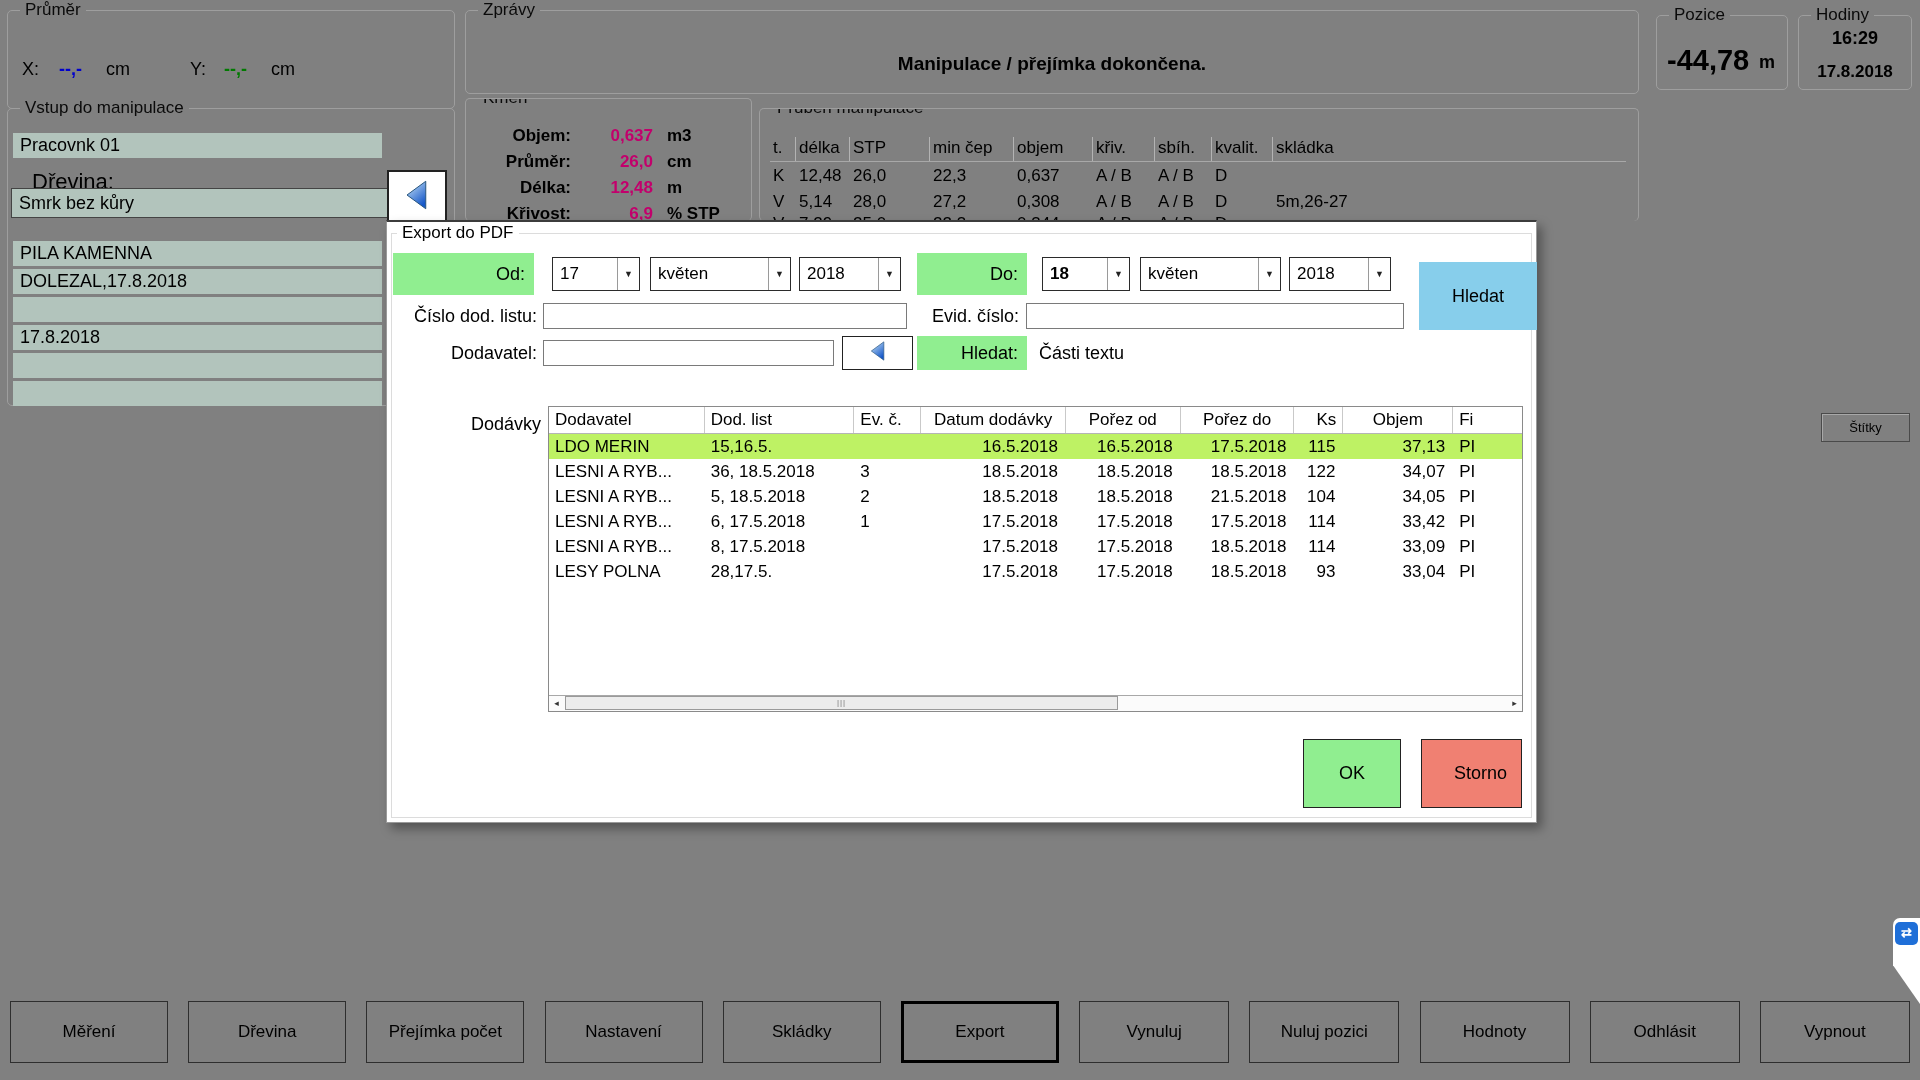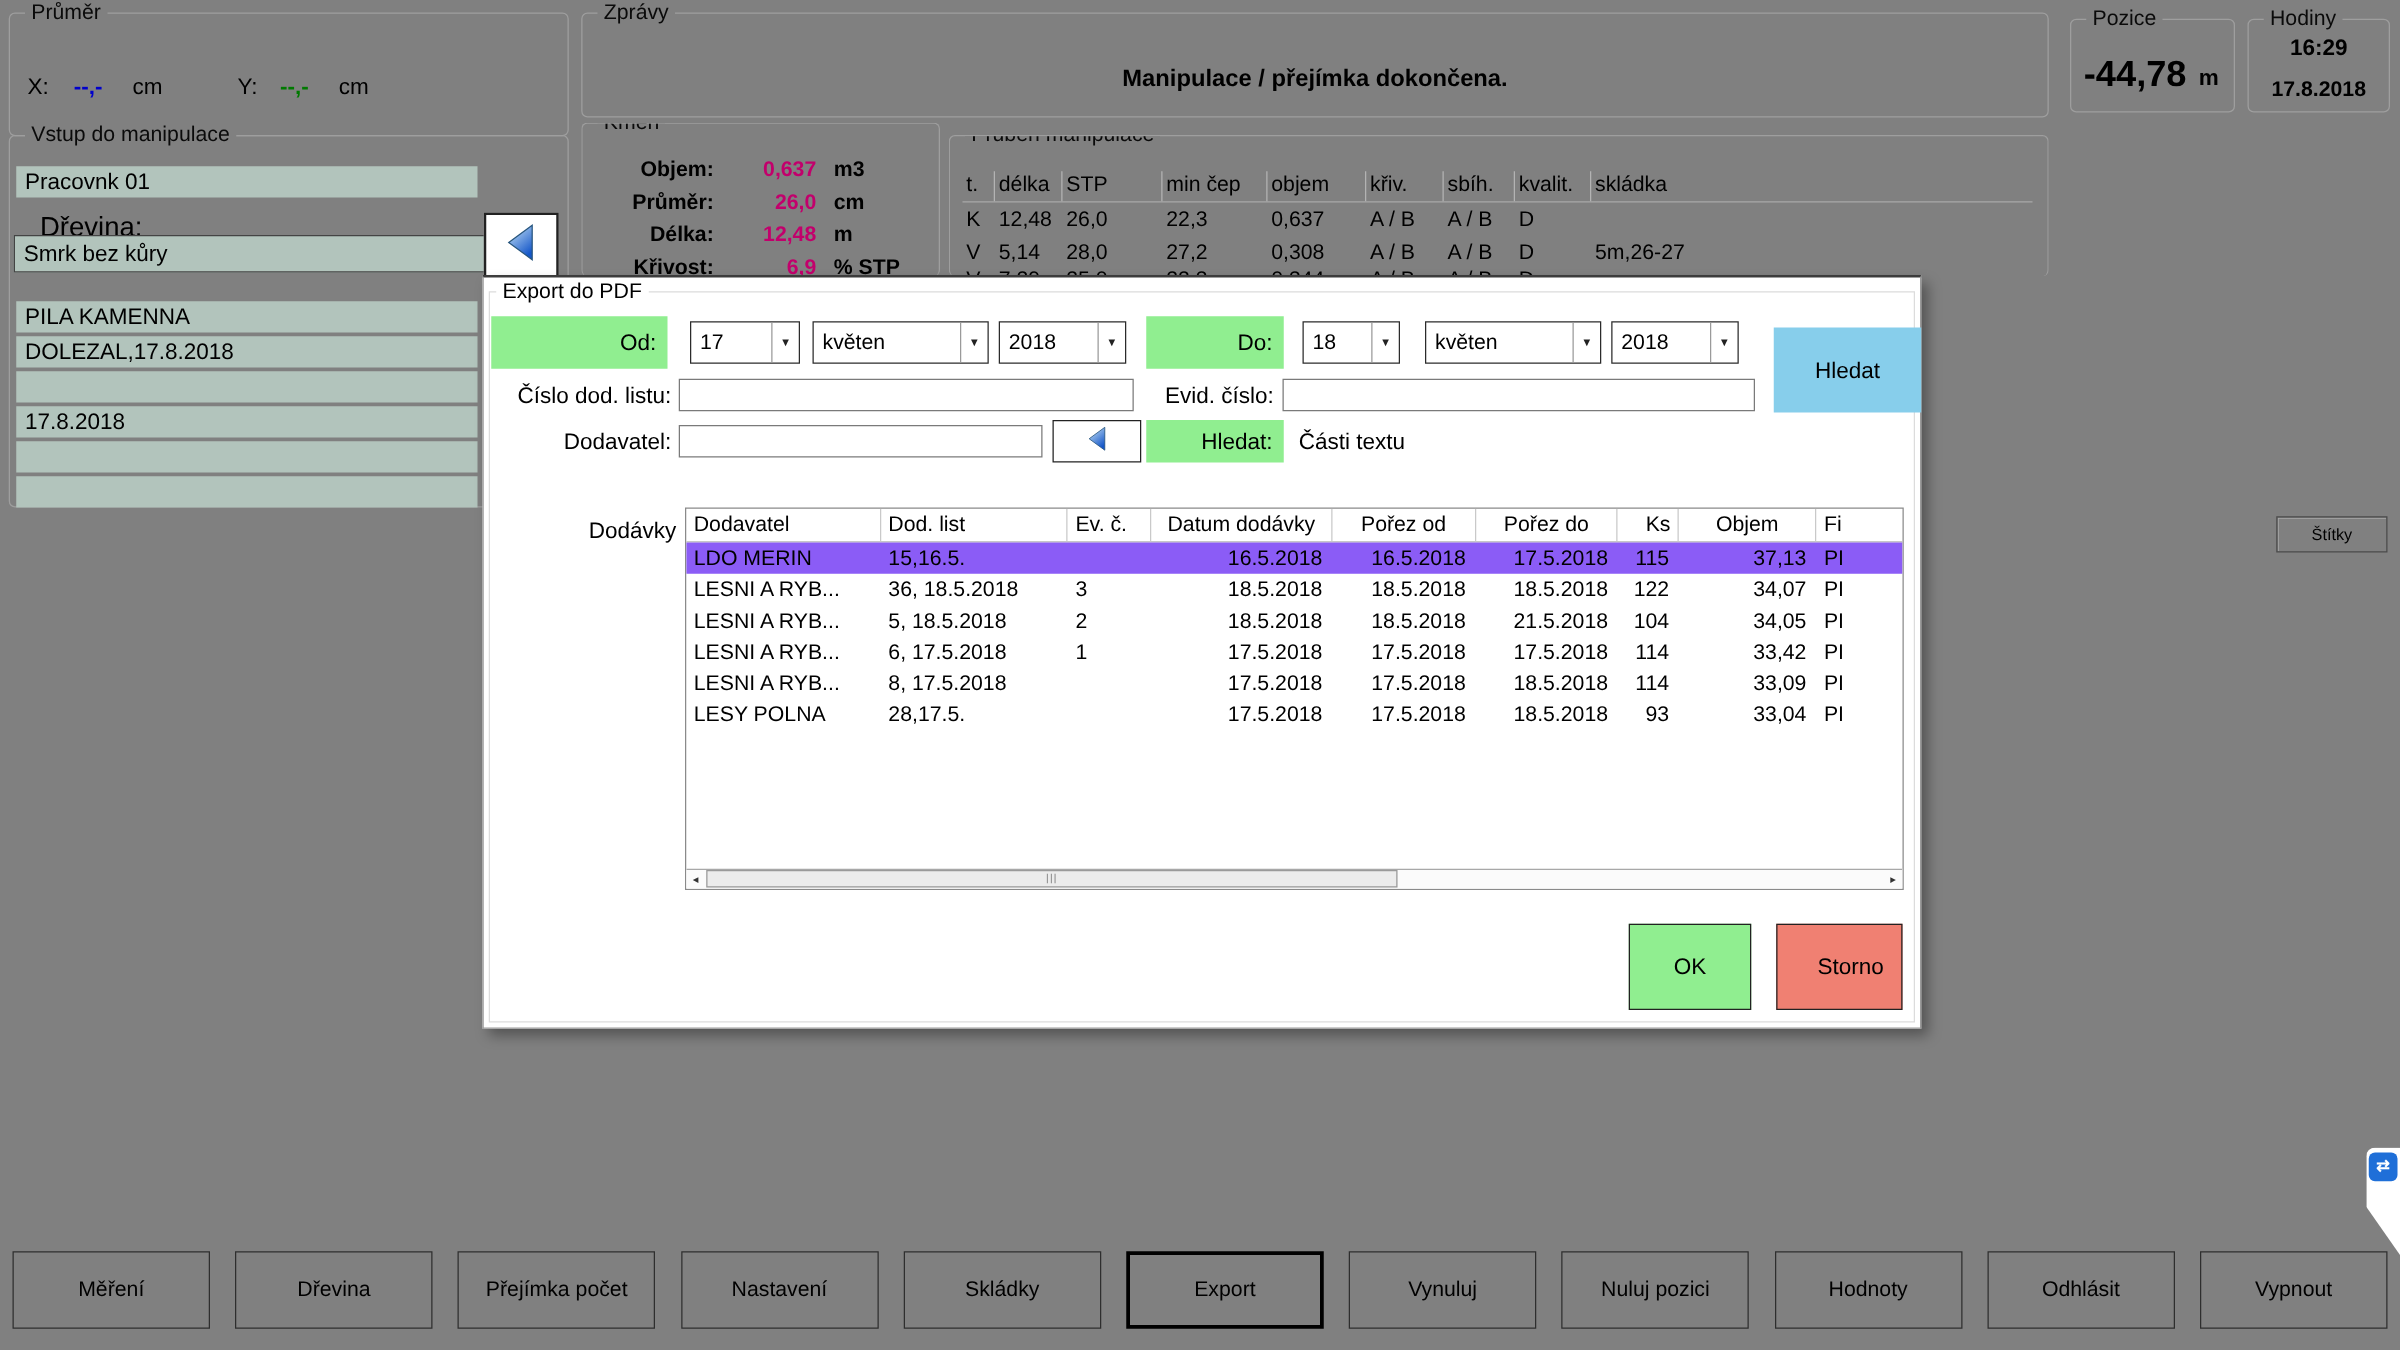--- a/index.html
+++ b/index.html
@@ -52,21 +52,21 @@
          font-family:"Liberation Sans",sans-serif;cursor:pointer;}
   .stornobtn{position:absolute;background:#F08072;border:1px solid #222;font-size:18px;
          font-family:"Liberation Sans",sans-serif;cursor:pointer;padding-left:24px;}
   
   .dtable{position:absolute;left:161px;top:184px;width:975px;height:306px;background:#fff;
           border:1px solid #8a8a8a;box-sizing:border-box;overflow:hidden;}
   .dhead{display:flex;height:26px;line-height:26px;font-size:17px;border-bottom:1px solid #b5b5b5;white-space:nowrap;}
   .dhead span{box-sizing:border-box;border-right:1px solid #c9c9c9;padding:0 6px;overflow:hidden;}
   .drow{display:flex;height:25px;line-height:25px;font-size:17px;white-space:nowrap;cursor:default;}
   .drow span{box-sizing:border-box;padding:0 8px 0 6px;overflow:hidden;}
-  .drow.selected{background:#8b5cf6;}
+  .drow.selected{background:#bef264;}
   .w0{width:156px}.w1{width:150px}.w2{width:67px}.w3{width:145px}.w4{width:115px}
   .w5{width:114px}.w6{width:49px}.w7{width:110px}.w8{width:69px}
   .al{text-align:left}.ar{text-align:right}.ac{text-align:center}
   
   .hscroll{position:absolute;left:0;right:0;bottom:0;height:15px;background:#fbfbfb;border-top:1px solid #a8a8a8;}
   .sbtn{position:absolute;top:0;width:15px;height:14px;font-size:9px;color:#333;text-align:center;line-height:14px;}
   .sthumb{position:absolute;left:16px;top:0;width:553px;height:14px;background:#ececec;
           border:1px solid #9a9a9a;box-sizing:border-box;text-align:center;
           font-size:8px;color:#777;line-height:12px;letter-spacing:1px;}
   
@@ -235,21 +235,21 @@
     <div class="combo" style="left:263px;top:35px;width:141px;height:34px;">
       <span class="cval">květen</span>
       <span class="carrow">▼</span>
     </div>
     <div class="combo" style="left:412px;top:35px;width:102px;height:34px;">
       <span class="cval">2018</span>
       <span class="carrow">▼</span>
     </div>
 
     <div class="chip" style="left:530px;top:31px;width:110px;height:42px;line-height:42px;">Do:</div>
-    <div class="combo" style="left:655px;top:35px;width:78px;height:34px;">
+    <div class="combo" style="left:655px;top:35px;width:88px;height:34px;font-weight:bold;">
       <span class="cval">18</span>
       <span class="carrow">▼</span>
     </div>
     <div class="combo" style="left:753px;top:35px;width:141px;height:34px;">
       <span class="cval">květen</span>
       <span class="carrow">▼</span>
     </div>
     <div class="combo" style="left:902px;top:35px;width:102px;height:34px;">
       <span class="cval">2018</span>
       <span class="carrow">▼</span>

